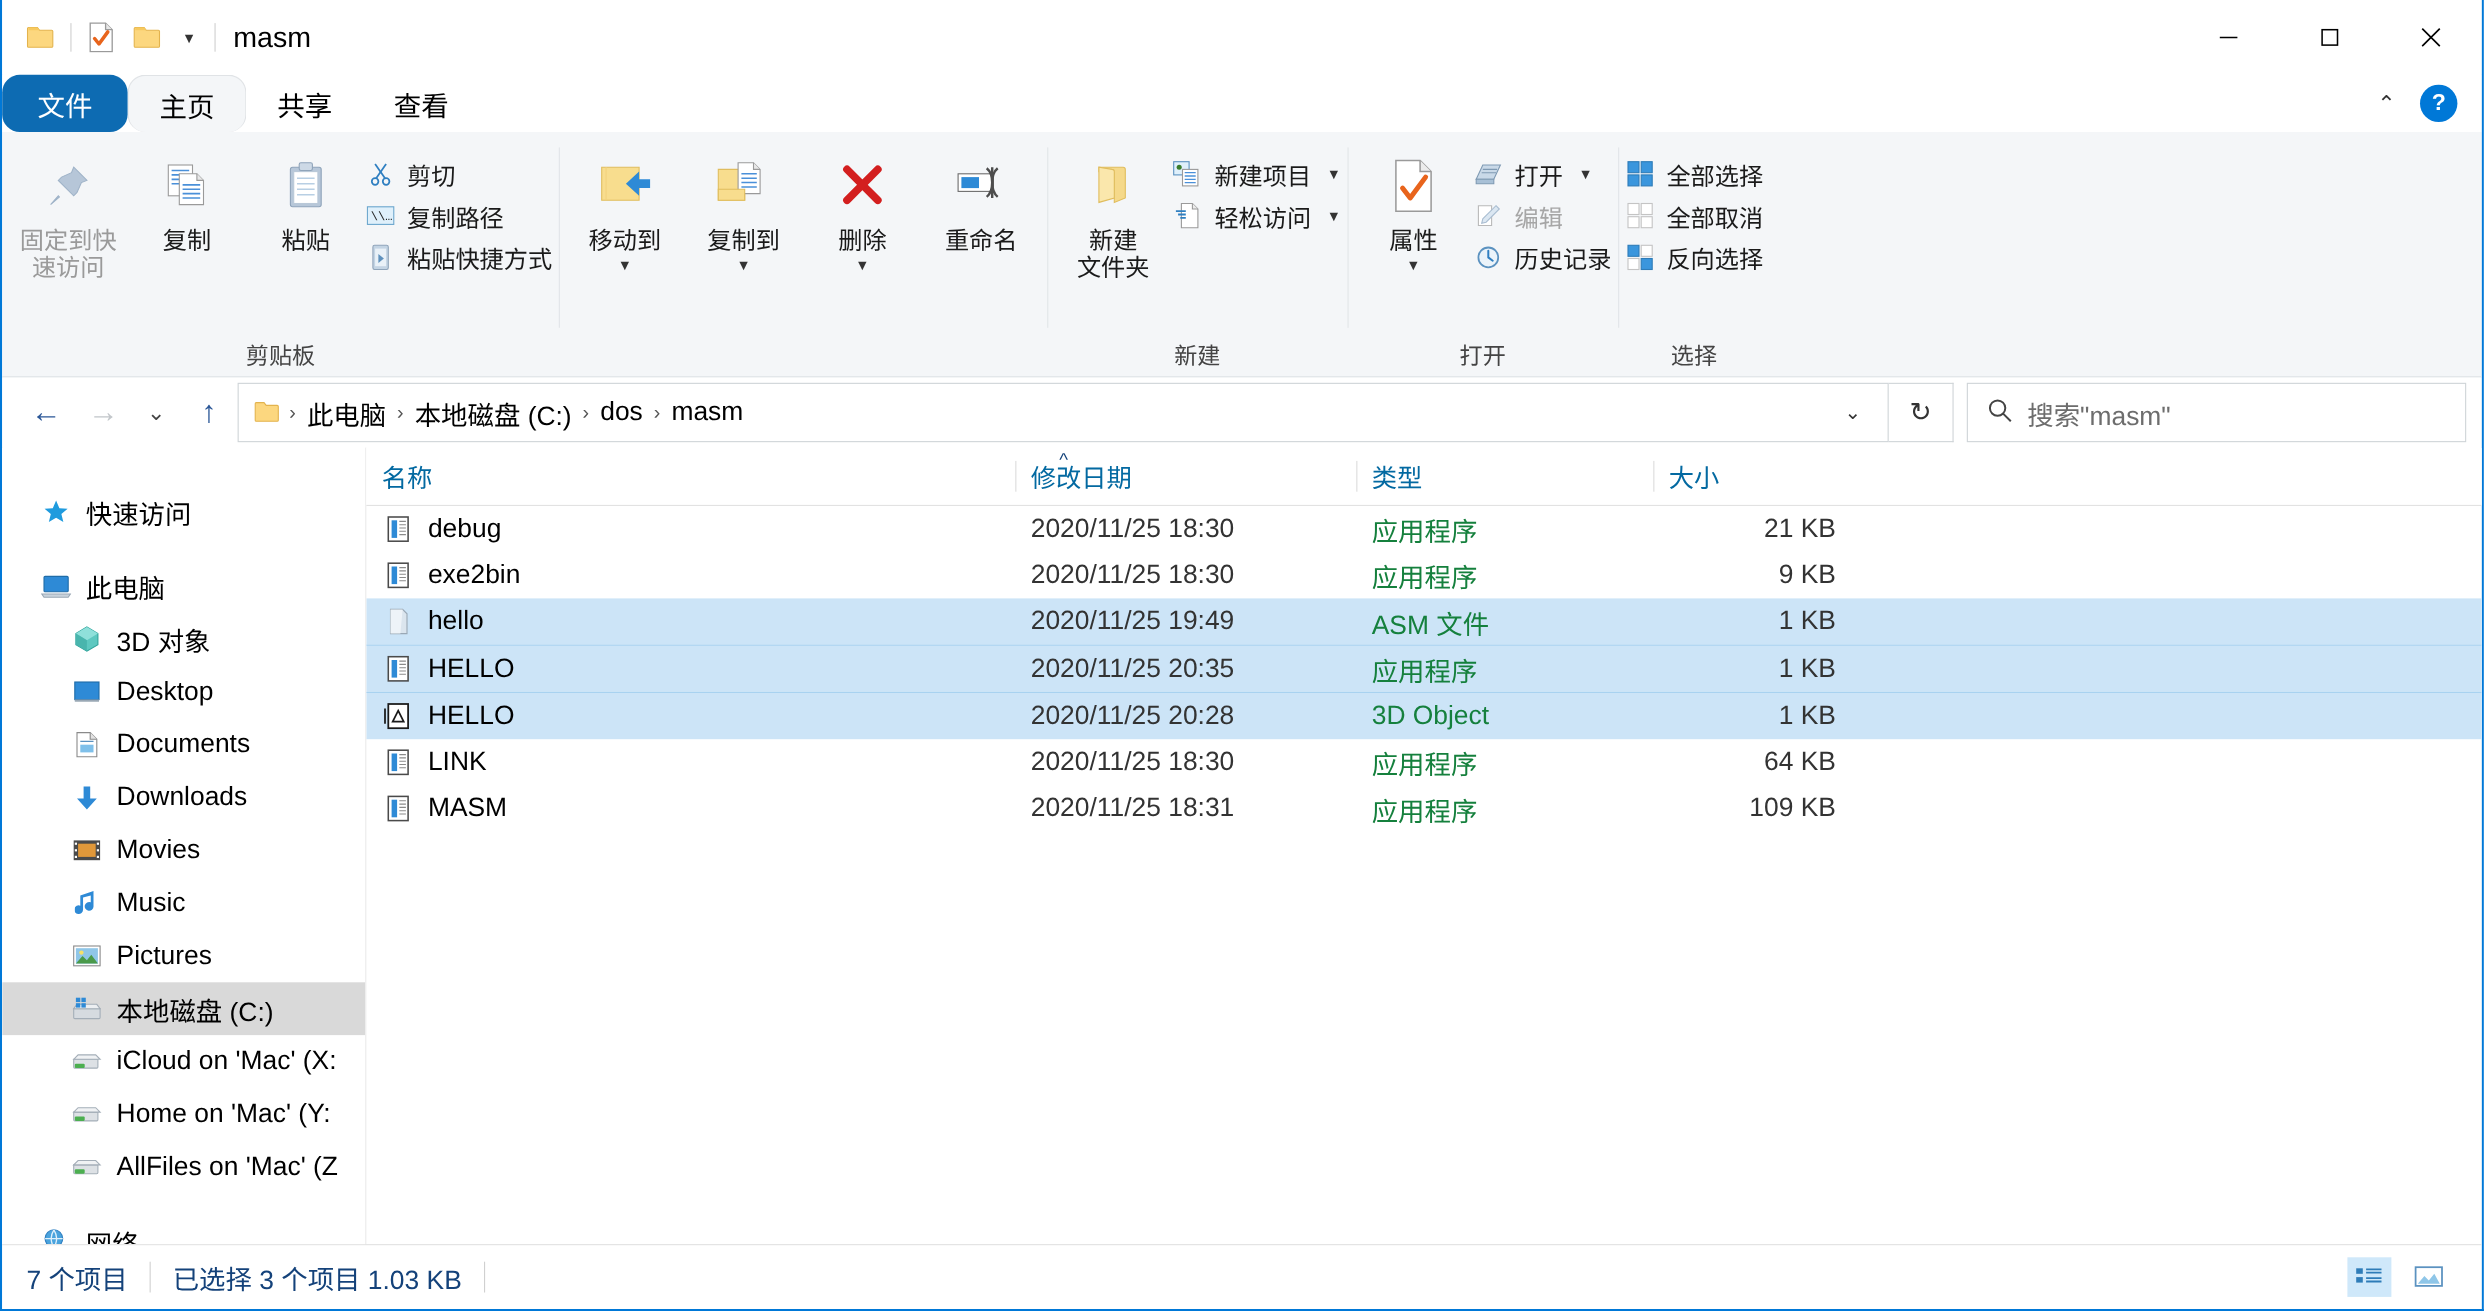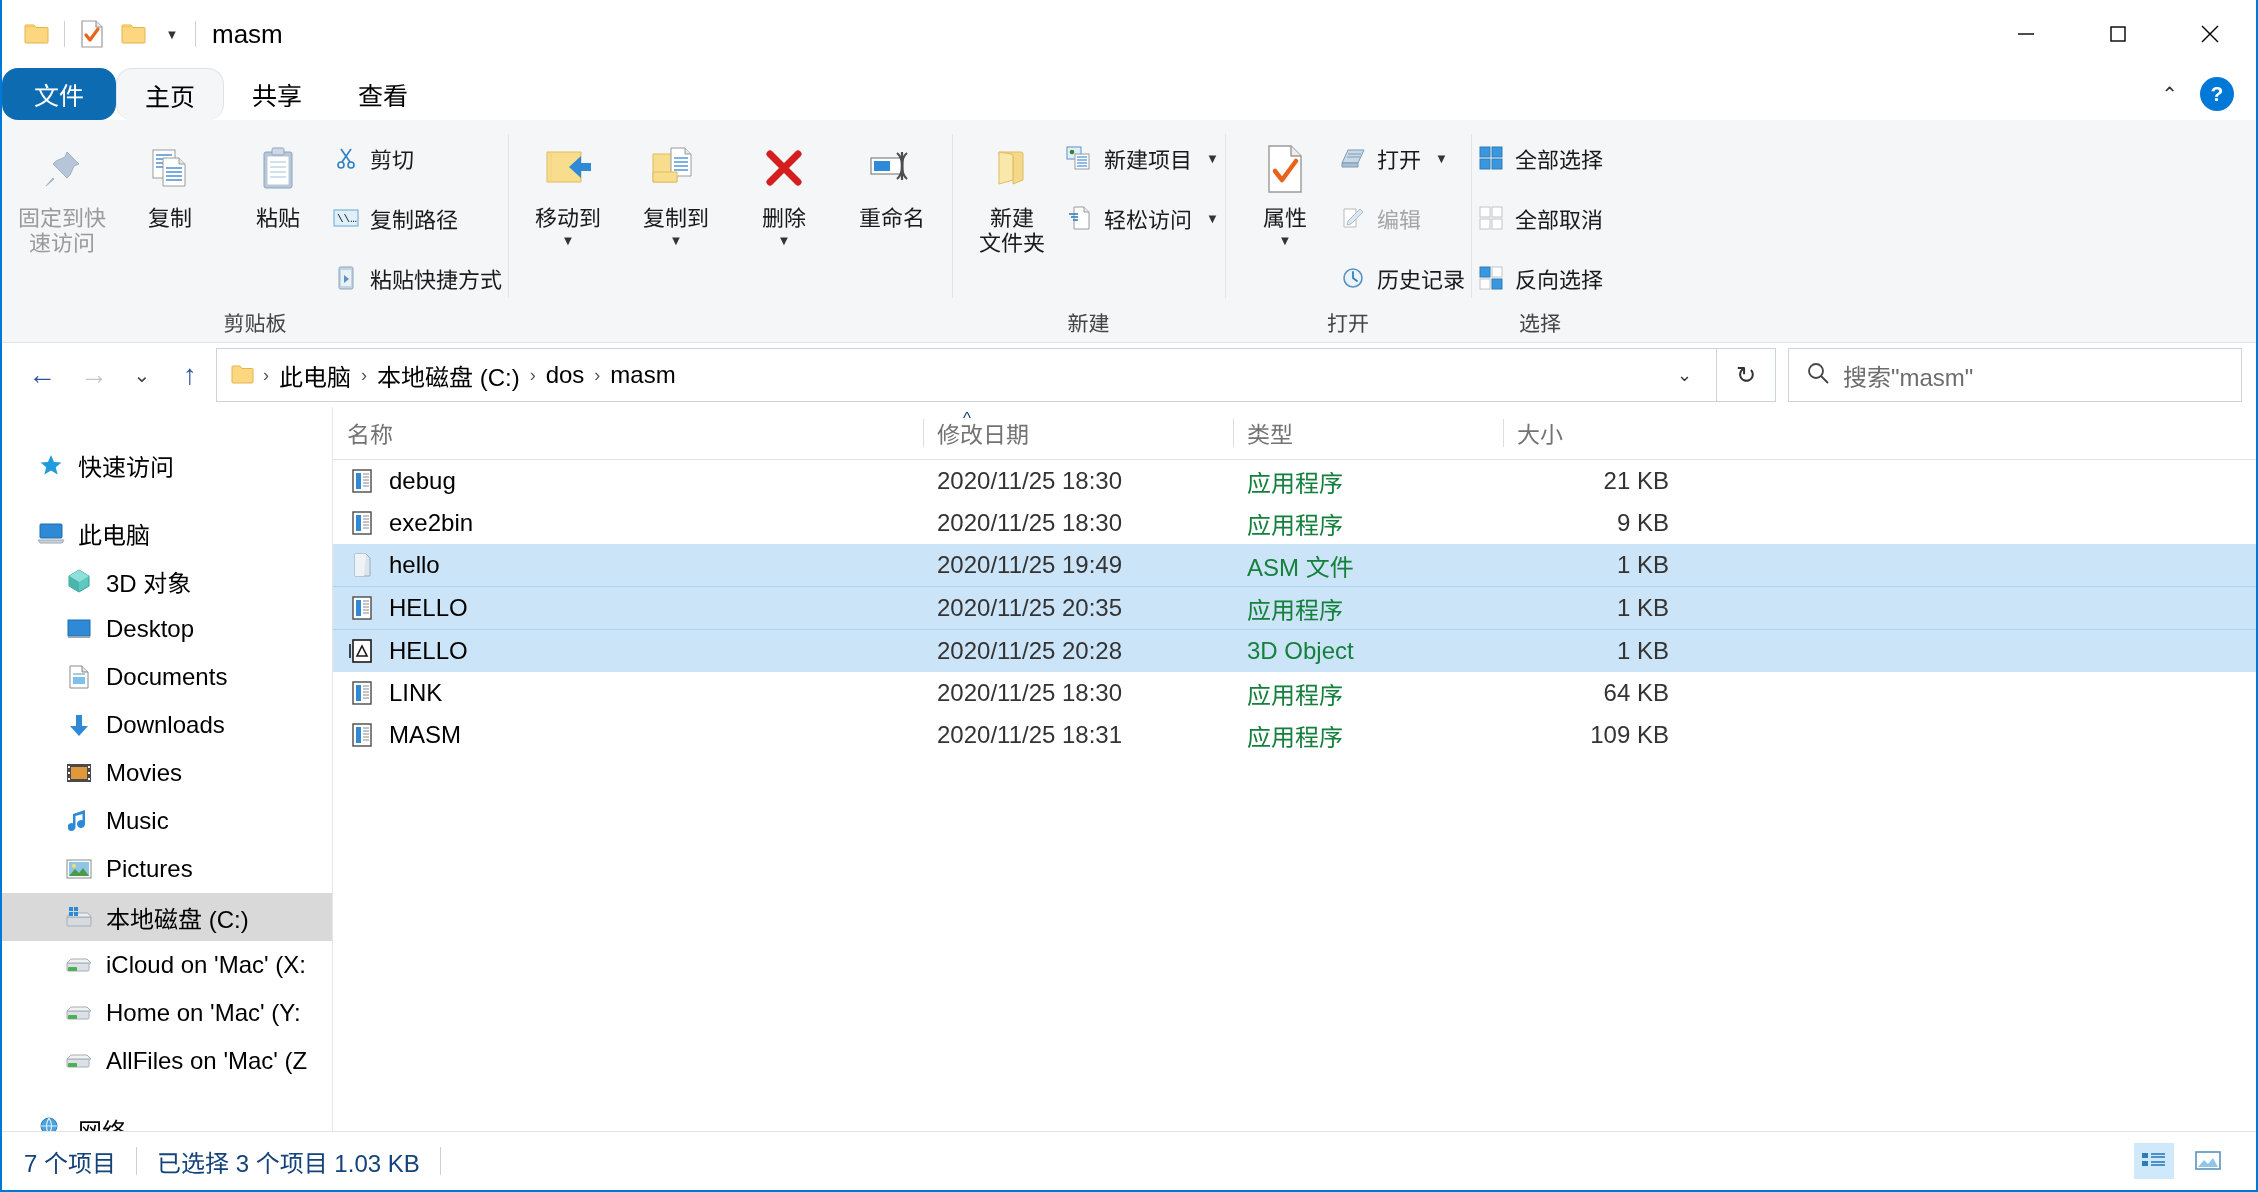--- a/index.html
+++ b/index.html
@@ -186,21 +186,21 @@
     margin-top: 6px;
     white-space: pre-line;
   }
   .bigbtn.dim .lbl { color: #9a9a9a; }
   .bigbtn .caret { font-size: 13px; color:#333; margin-top: 2px; }
   .smallcol {
     display: flex;
     flex-direction: column;
     justify-content: flex-start;
     padding-top: 8px;
-    gap: 24px;
+    gap: 2px;
   }
   .smallbtn {
     display: flex;
     align-items: center;
     gap: 10px;
     font-size: 22px;
     color: #1a1a1a;
     white-space: nowrap;
     height: 36px;
   }
@@ -306,21 +306,21 @@
     height: 52px;
     min-height: 52px;
     display: flex;
     align-items: center;
     border-bottom: 1px solid #e2e2e2;
     position: relative;
     background: #fff;
   }
   .col {
     font-size: 23px;
-    color: #737373;
+    color: #0369a1;
     padding-left: 14px;
     box-sizing: border-box;
     position: relative;
     height: 52px;
     display: flex;
     align-items: center;
   }
   .col + .col::before {
     content:"";
     position:absolute;

